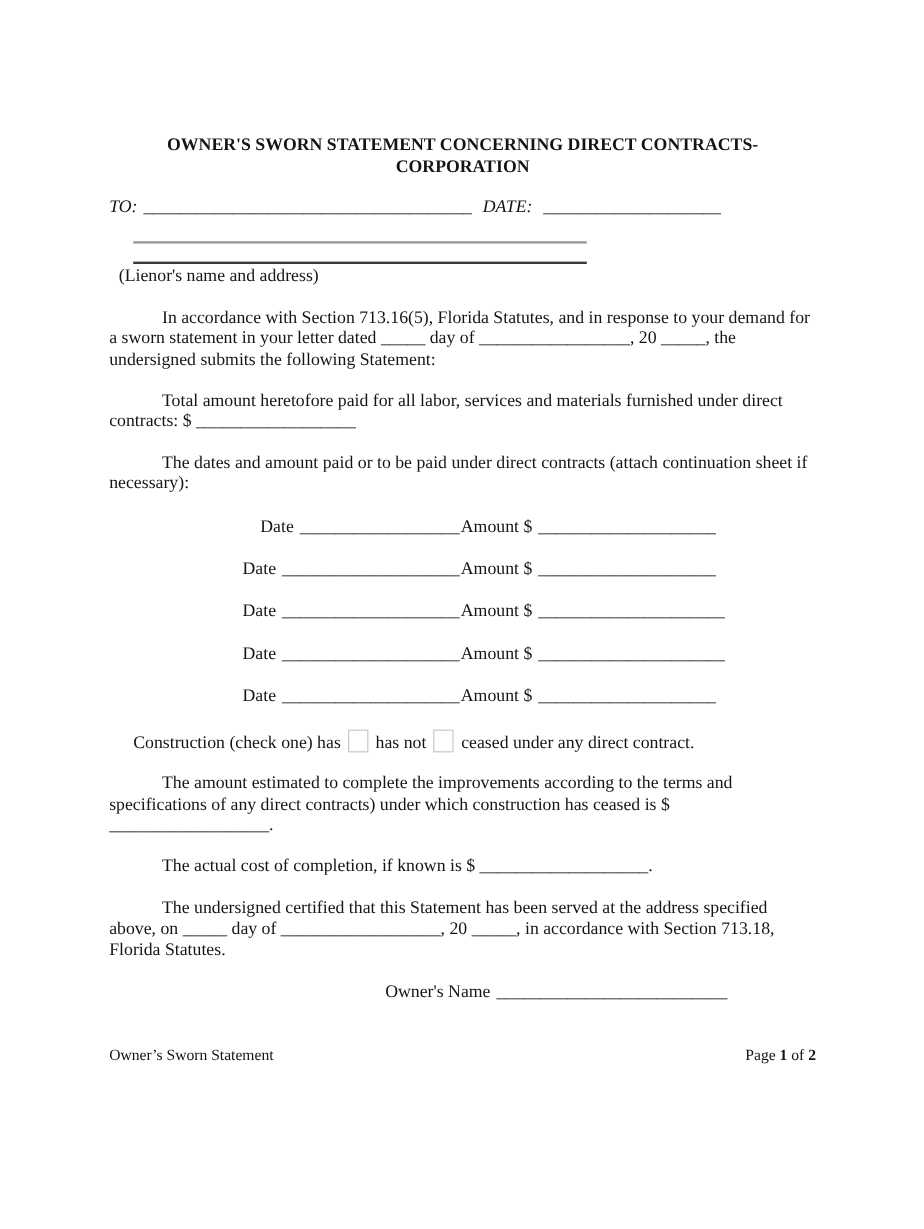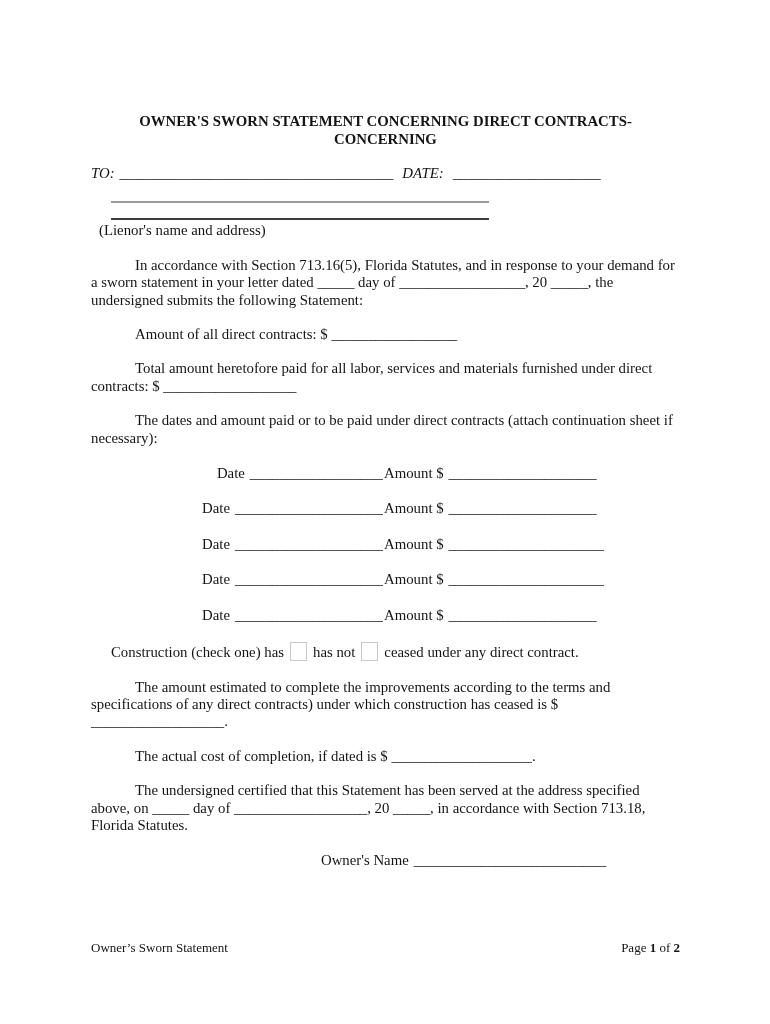--- a/index.html
+++ b/index.html
@@ -77,50 +77,49 @@
   }
   .owner-row {
     margin-top: 18px;
     margin-left: 230px;
   }
   .owner-row .lbl { margin-right: 5px; }
   .footer {
     position: absolute;
     left: 91px;
     right: 90px;
-    top: 940px;
+    top: 871px;
     font-size: 13px;
     line-height: 16px;
   }
   .footer .footer-left { float: left; }
   .footer .footer-right { float: right; }
   .b { font-weight: bold; }
 </style>
 </head>
 <body>
 
 <div class="page">
   <div class="content">
 
     <div class="doc-title">
       <div>OWNER'S SWORN STATEMENT CONCERNING DIRECT CONTRACTS-</div>
-      <div>CONCERNING</div>
+      <div>CORPORATION</div>
     </div>
 
     <div class="to-row">
       <span class="lbl">TO:</span><span class="blank">_____________________________________</span><span class="lbl lbl-date">DATE:</span><span class="blank">____________________</span>
     </div>
 
     <div class="addr-line addr-line-1"></div>
     <div class="addr-line addr-line-2"></div>
     <div class="caption">(Lienor's name and address)</div>
 
     <p class="para">In accordance with Section 713.16(5), Florida Statutes, and in response to your demand for a sworn statement in your letter dated _____ day of _________________, 20 _____, the undersigned submits the following Statement:</p>
 
-    <p class="para">Amount of all direct contracts: $ _________________</p>
 
     <p class="para">Total amount heretofore paid for all labor, services and materials furnished under direct contracts: $ __________________</p>
 
     <p class="para">The dates and amount paid or to be paid under direct contracts (attach continuation sheet if necessary):</p>
 
     <div class="fill-row">
       <span class="date-cell"><span class="lbl">Date</span><span class="blank">__________________</span></span>
       <span class="amount-cell"><span class="lbl">Amount $</span><span class="blank">____________________</span></span>
     </div>
 
@@ -143,21 +142,21 @@
       <span class="date-cell"><span class="lbl">Date</span><span class="blank">____________________</span></span>
       <span class="amount-cell"><span class="lbl">Amount $</span><span class="blank">____________________</span></span>
     </div>
 
     <div class="construction-row">
       <span>Construction (check one) has</span><span class="checkbox"></span><span>has not</span><span class="checkbox"></span><span>ceased under any direct contract.</span>
     </div>
 
     <p class="para">The amount estimated to complete the improvements according to the terms and specifications of any direct contracts) under which construction has ceased is $ __________________.</p>
 
-    <p class="para">The actual cost of completion, if dated is $ ___________________.</p>
+    <p class="para">The actual cost of completion, if known is $ ___________________.</p>
 
     <p class="para">The undersigned certified that this Statement has been served at the address specified above, on _____ day of __________________, 20 _____, in accordance with Section 713.18, Florida Statutes.</p>
 
     <div class="owner-row">
       <span class="lbl">Owner's Name</span><span class="blank">__________________________</span>
     </div>
 
   </div>
 
   <div class="footer">

